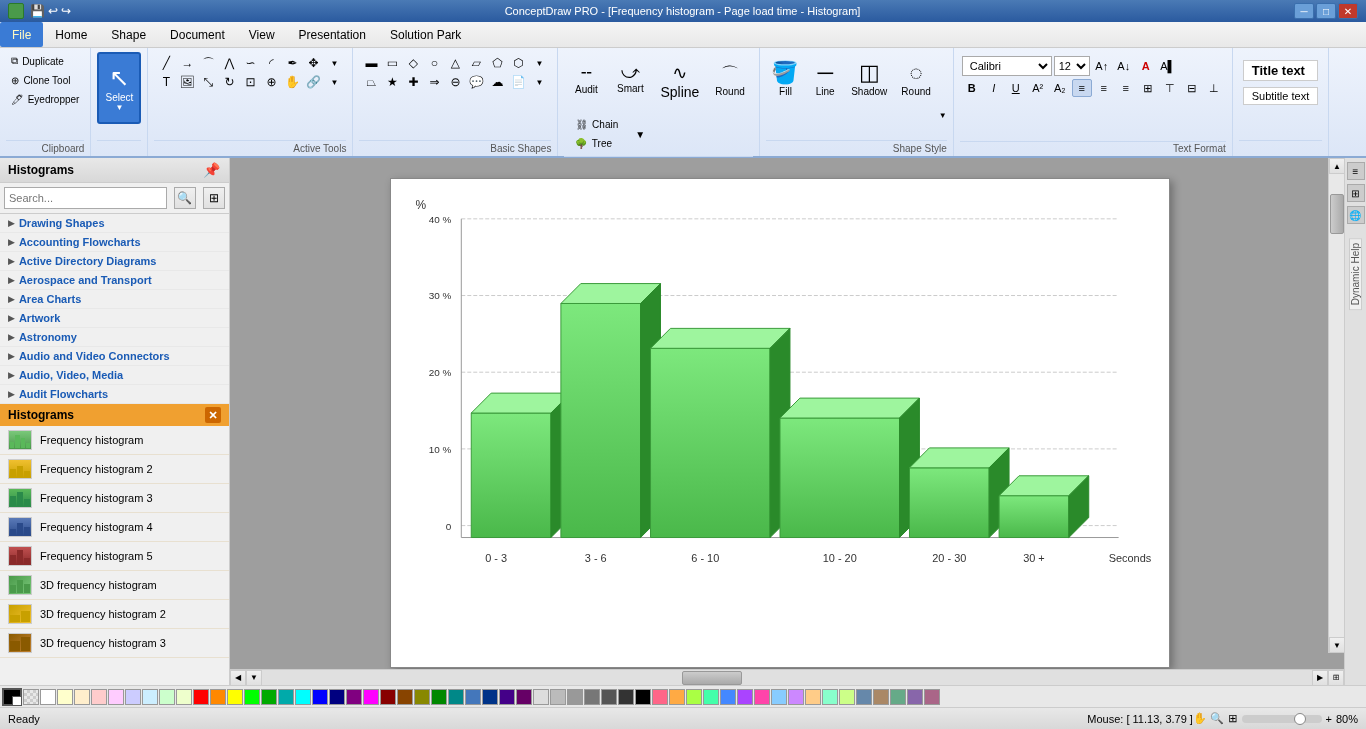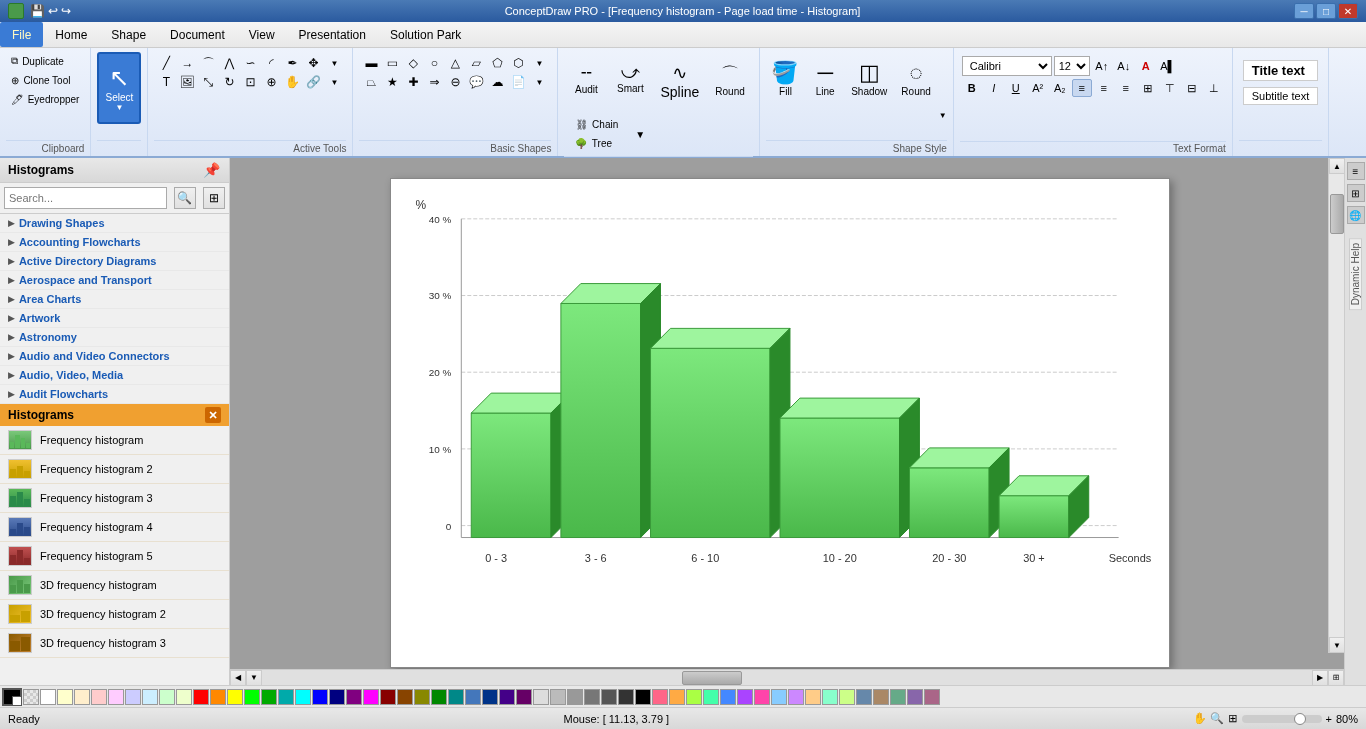--- a/index.html
+++ b/index.html
@@ -910,21 +910,21 @@
   <div class="color-swatch" style="background:#aa8866;"></div>
   <div class="color-swatch" style="background:#66aa88;"></div>
   <div class="color-swatch" style="background:#8866aa;"></div>
   <div class="color-swatch" style="background:#aa6688;"></div>
 </div>
 
 <div id="status-bar">
   <div class="status-left">
     <span>Ready</span>
   </div>
-  <div style="flex:1;text-align:center;">
+  <div style="flex:1;text-align:right;">
     <span>Mouse: [ 11.13, 3.79 ]</span>
   </div>
   <div class="status-right">
     <div style="cursor:pointer;">✋</div>
     <div style="cursor:pointer;">🔍</div>
     <div style="cursor:pointer;">⊞</div>
     <div class="zoom-slider">
       <div class="zoom-thumb"></div>
     </div>
     <div style="cursor:pointer;">+</div>

